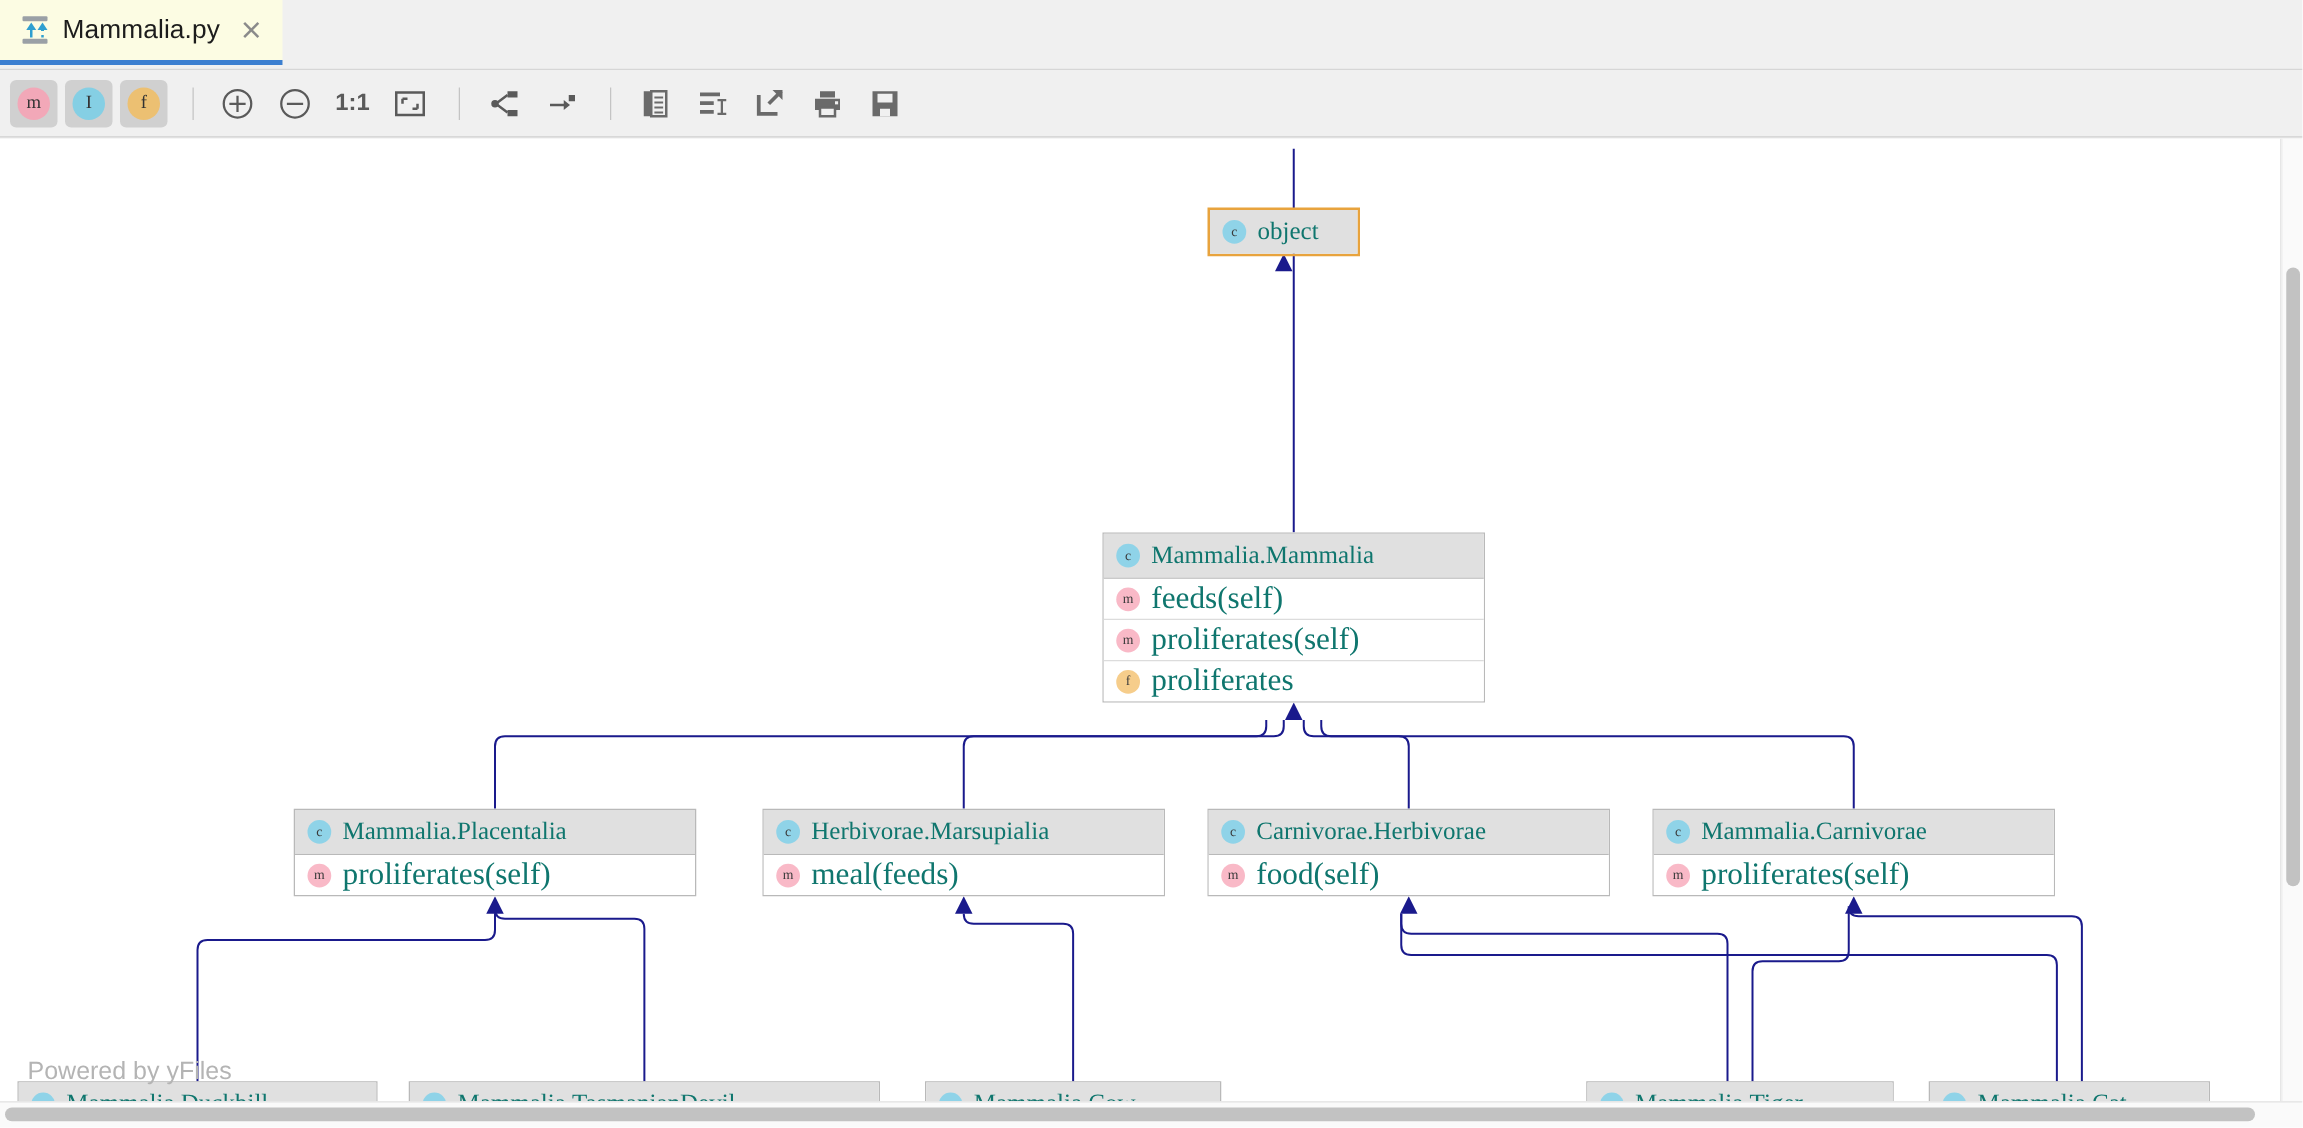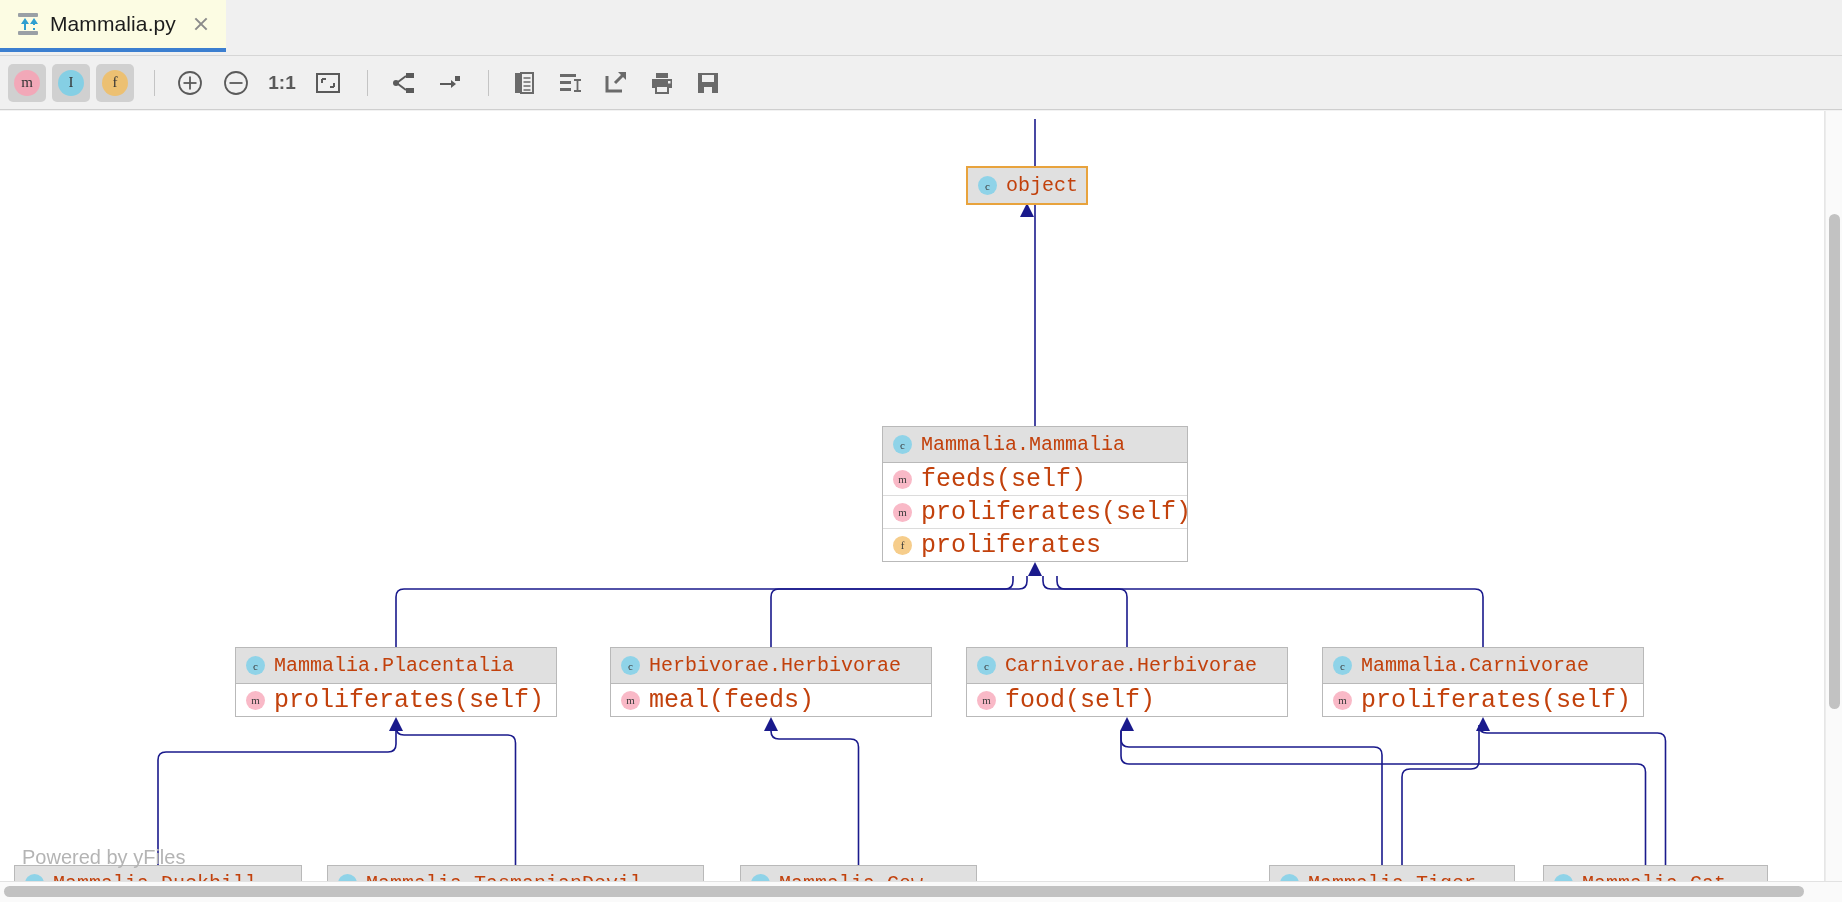--- a/index.html
+++ b/index.html
@@ -141,22 +141,22 @@
   .dot {
     width: 19px; height: 19px; border-radius: 50%; flex: none;
     display: flex; align-items: center; justify-content: center;
     font-size: 11px; color: #3a3a3a;
     font-family: "Liberation Serif", serif;
   }
   .dot.c { background: #8fd3e8; }
   .dot.m { background: #f9b9c7; }
   .dot.f { background: #f6cd8b; }
   .node-label {
-    font-size: 20px; color: #c2410c; white-space: nowrap;
-    font-family: Liberation Mono, monospace;
+    font-size: 20px; color: #0f766e; white-space: nowrap;
+    font-family: Liberation Serif, serif;
   }
   .node-label.member { font-size: 25px; }
 
   
   .watermark {
     position: absolute; left: 22px; top: 735px;
     font-size: 20px; color: #b4b4b4;
     font-family: "Liberation Sans", sans-serif;
   }
 
@@ -350,21 +350,21 @@
             <span class="node-label">Mammalia.Placentalia</span>
           </div>
           <div class="node-row first">
             <span class="dot m">m</span>
             <span class="node-label member">proliferates(self)</span>
           </div>
         </div>
         <div class="node" style="left: 610px; top: 536px; width: 322px;">
           <div class="node-header">
             <span class="dot c">c</span>
-            <span class="node-label">Herbivorae.Herbivorae</span>
+            <span class="node-label">Herbivorae.Marsupialia</span>
           </div>
           <div class="node-row first">
             <span class="dot m">m</span>
             <span class="node-label member">meal(feeds)</span>
           </div>
         </div>
         <div class="node" style="left: 966px; top: 536px; width: 322px;">
           <div class="node-header">
             <span class="dot c">c</span>
             <span class="node-label">Carnivorae.Herbivorae</span>

